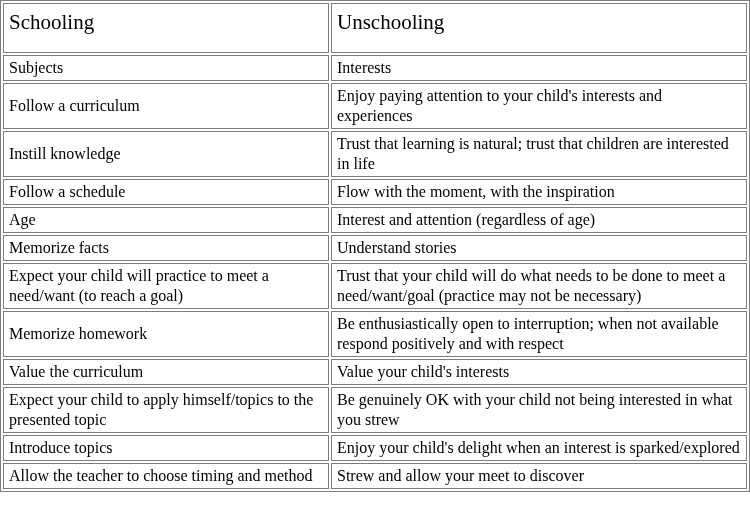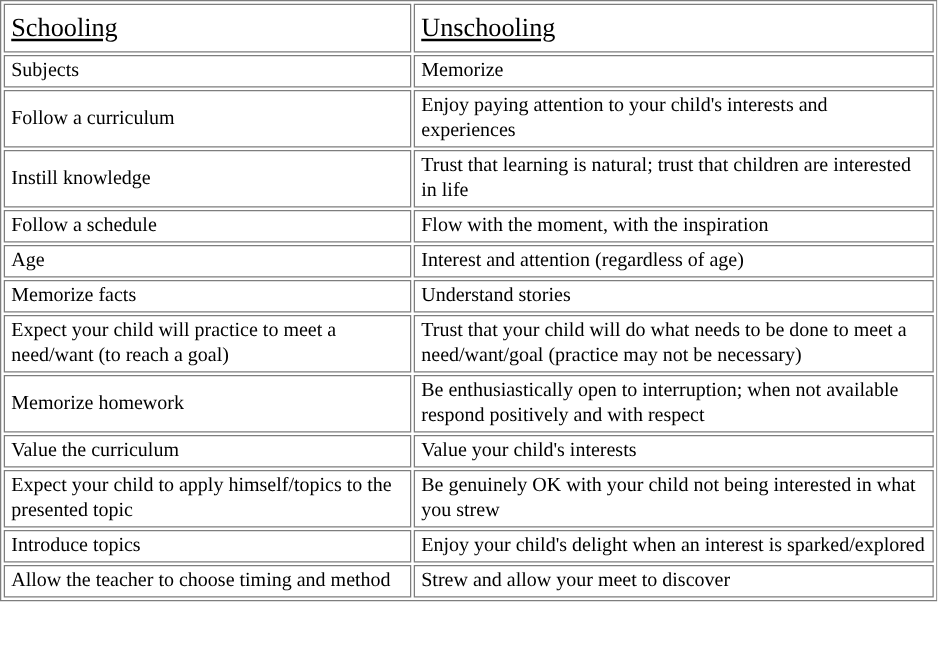--- a/index.html
+++ b/index.html
@@ -29,23 +29,22 @@
     border: 1px solid var(--border-color);
     text-align: left;
     vertical-align: middle;
     background: #ffffff;
     overflow: hidden;
   }
   table.compare th {
     font-weight: normal;
     font-size: 21px;
     line-height: 24px;
-    padding: 6px 5px 7px 5px;
+    padding: 6px 5px 18px 5px;
     height: 39px;
-    text-decoration: underline;
   }
   table.compare td {
     font-size: 16px;
     line-height: 20px;
     padding: 2px 5px 2px 5px;
     height: 23px; 
   }
 </style>
 </head>
 <body>
@@ -58,21 +57,21 @@
     </colgroup>
     <thead>
       <tr>
         <th>Schooling</th>
         <th>Unschooling</th>
       </tr>
     </thead>
     <tbody>
       <tr>
         <td>Subjects</td>
-        <td>Memorize</td>
+        <td>Interests</td>
       </tr>
       <tr>
         <td>Follow a curriculum</td>
         <td>Enjoy paying attention to your child's interests and experiences</td>
       </tr>
       <tr>
         <td>Instill knowledge</td>
         <td>Trust that learning is natural; trust that children are interested in life</td>
       </tr>
       <tr>

